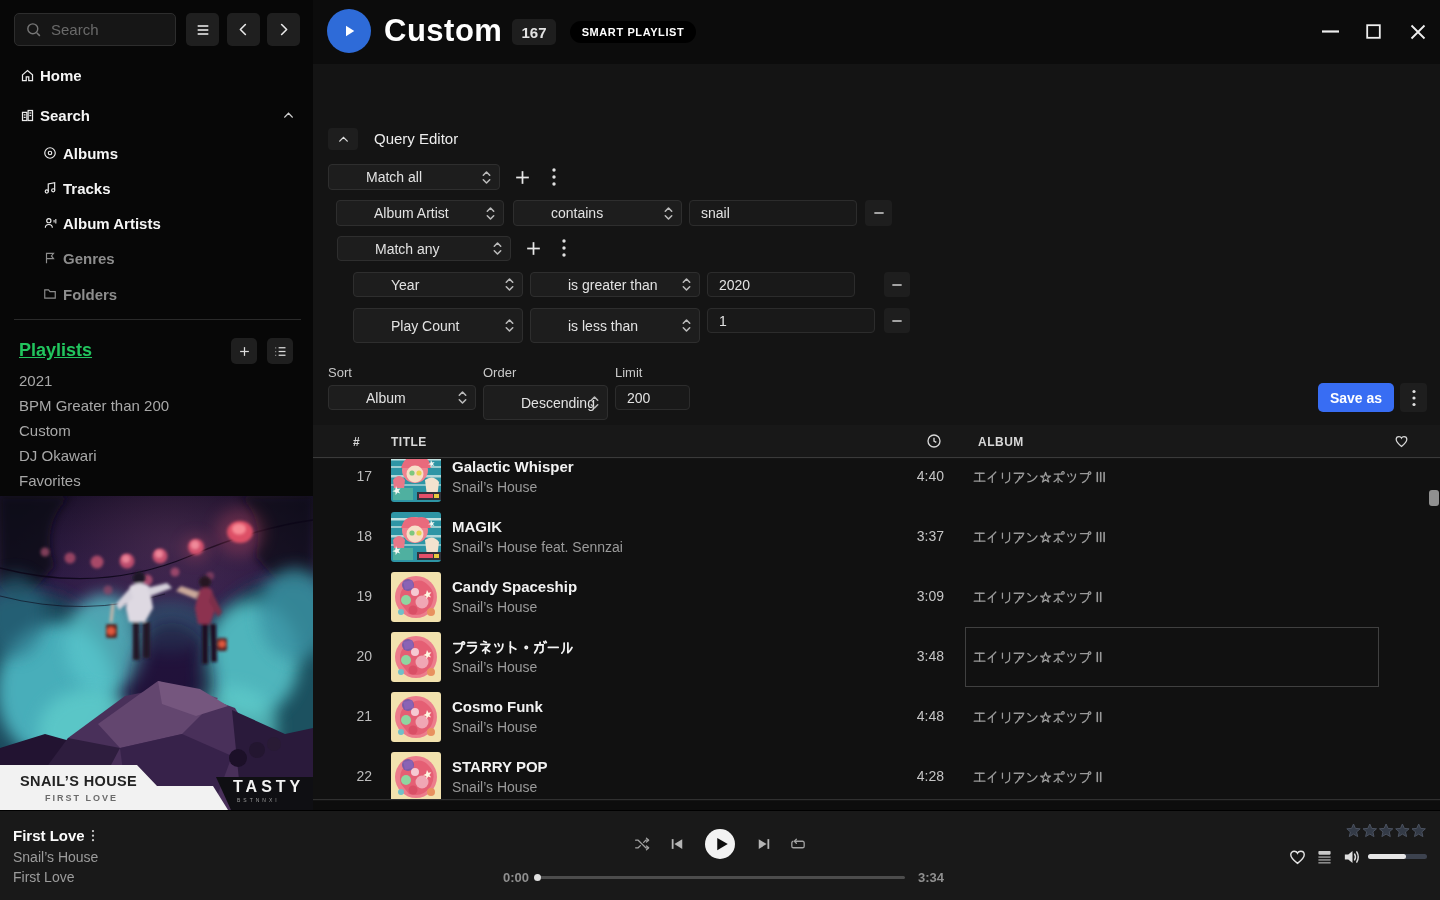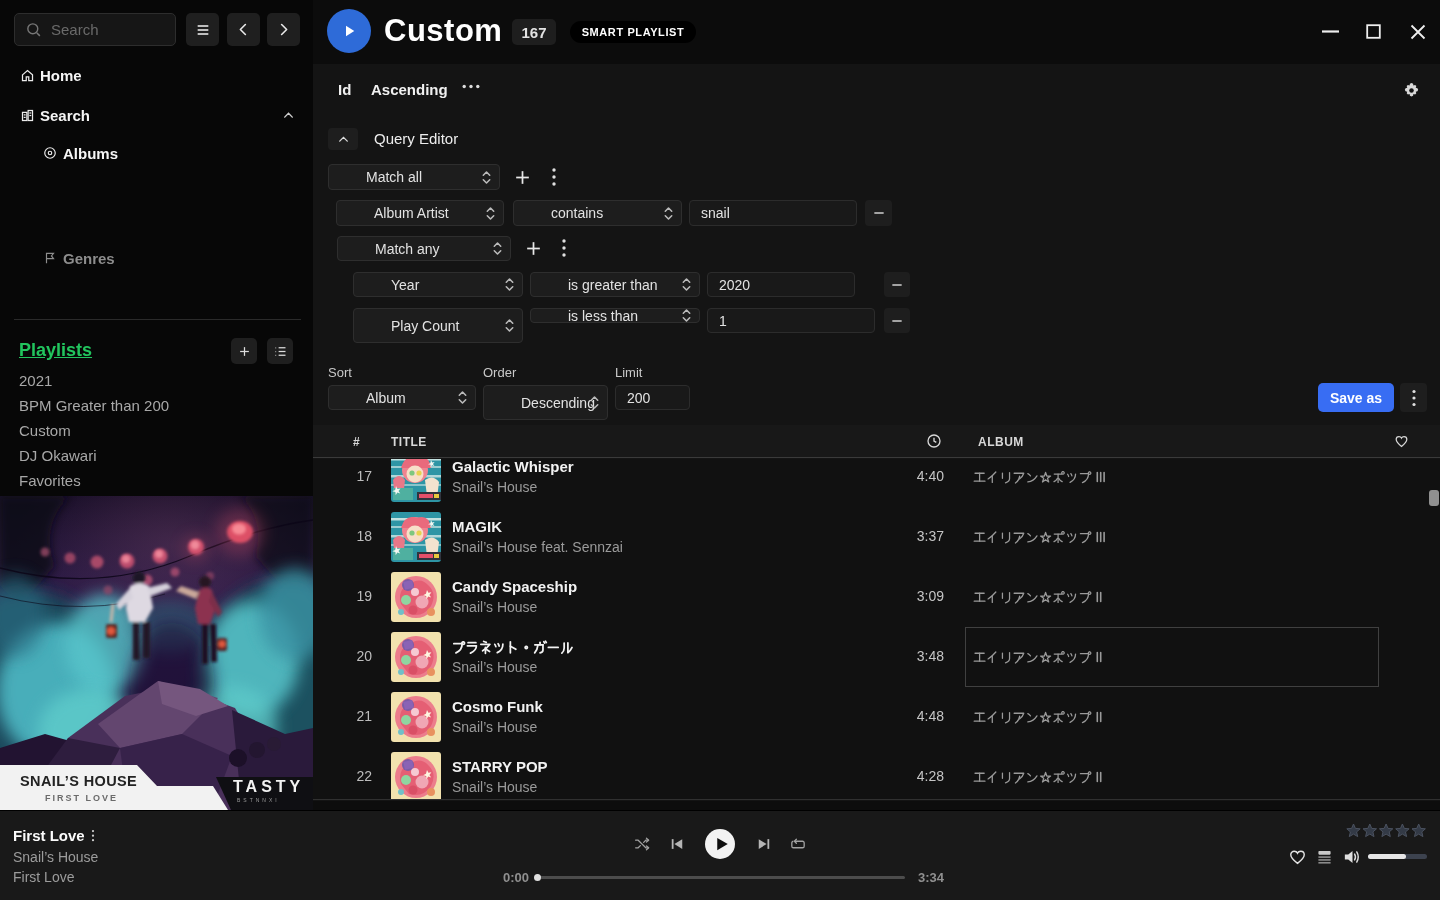--- a/index.html
+++ b/index.html
@@ -76,33 +76,20 @@
     <svg class="winbtn" style="left:1009px; top:30px" width="17" height="4" viewBox="0 0 17 4">
         <line x1="0" y1="1.5" x2="17" y2="1.5" stroke="#eee" stroke-width="2.2"></line>
       </svg>
     <svg class="winbtn" style="left:1053px" width="15" height="15" viewBox="0 0 15 15">
         <rect x="1.2" y="1.2" width="12.6" height="12.6" fill="none" stroke="#eee" stroke-width="1.8"></rect>
       </svg>
     <svg class="winbtn" style="left:1097px" width="16" height="16" viewBox="0 0 16 16">
         <path d="M1.5 1.5 L14.5 14.5 M14.5 1.5 L1.5 14.5" stroke="#eee" stroke-width="1.8"></path>
       </svg>
   </div>
-  <div id="toolbar">
-    <span style="position:absolute; left:25px; top:17px; font-size:15px; font-weight:700; color:#f0f0f0;">Id</span>
-    <span style="position:absolute; left:58px; top:17px; font-size:15px; font-weight:700; color:#f0f0f0;">Ascending</span>
-    <svg style="position:absolute; left:149px; top:20px" width="18" height="5" viewBox="0 0 18 5" fill="#dcdcdc">
-        <circle cx="2.2" cy="2.5" r="1.7"></circle>
-        <circle cx="9" cy="2.5" r="1.7"></circle>
-        <circle cx="15.8" cy="2.5" r="1.7"></circle>
-      </svg>
-    <svg style="position:absolute; left:1090px; top:18px" width="17" height="17" viewBox="0 0 24 24" fill="#d9d9d9">
-        <path d="M12 1.5 l2.2 1 .5 2.4 2.4-.8 1.7 1.7-.8 2.4 2.4.5 1 2.2-1 2.2-2.4.5.8 2.4-1.7 1.7-2.4-.8-.5 2.4-2.2 1-2.2-1-.5-2.4-2.4.8-1.7-1.7.8-2.4-2.4-.5-1-2.2 1-2.2 2.4-.5-.8-2.4 1.7-1.7 2.4.8.5-2.4z"></path>
-        <circle cx="12" cy="12" r="3.2" fill="#141414"></circle>
-      </svg>
-  </div>
   <div id="sidebar">
     <div id="search">
       <svg class="ph" style="margin-left:10px" width="17" height="17" viewBox="0 0 24 24" fill="none" stroke="#777" stroke-width="2">
           <circle cx="11" cy="11" r="7"></circle>
           <line x1="16.5" y1="16.5" x2="21" y2="21"></line>
         </svg>
       <span class="ph">Search</span>
     </div>
     <div class="sbtn" style="left:186px">
       <svg width="16" height="16" viewBox="0 0 24 24" stroke="#e8e8e8" stroke-width="2.4" fill="none">
@@ -142,25 +129,47 @@
           <polyline points="5,15 12,8 19,15"></polyline>
         </svg>
     </div>
     <div class="navrow subrow" style="top:138px">
       <svg class="ico" viewBox="0 0 24 24" fill="none" stroke="#ececec" stroke-width="2">
           <circle cx="12" cy="12" r="9"></circle>
           <circle cx="12" cy="12" r="3"></circle>
         </svg>
       <span class="txt">Albums</span>
     </div>
+    <div class="navrow subrow" style="top:173px">
+      <svg class="ico" viewBox="0 0 24 24" fill="none" stroke="#ececec" stroke-width="2">
+          <path d="M9 18 V5 L20 3 V16"></path>
+          <circle cx="6.5" cy="18" r="2.7"></circle>
+          <circle cx="17.5" cy="16" r="2.7"></circle>
+        </svg>
+      <span class="txt">Tracks</span>
+    </div>
+    <div class="navrow subrow" style="top:208px">
+      <svg class="ico" viewBox="0 0 24 24" fill="none" stroke="#ececec" stroke-width="2">
+          <circle cx="10" cy="8" r="3.6"></circle>
+          <path d="M4 20 C4 15.5 8 14.5 10 14.5 C12 14.5 16 15.5 16 20"></path>
+          <path d="M19 7 v4 M22 5 v8" stroke-width="1.8"></path>
+        </svg>
+      <span class="txt">Album Artists</span>
+    </div>
     <div class="navrow subrow dim" style="top:243px">
       <svg class="ico" viewBox="0 0 24 24" fill="none" stroke="#8d8d8d" stroke-width="2">
           <path d="M6 21 V4 H18 L14.5 8.5 L18 13 H6"></path>
         </svg>
       <span class="txt">Genres</span>
+    </div>
+    <div class="navrow subrow dim" style="top:279px">
+      <svg class="ico" viewBox="0 0 24 24" fill="none" stroke="#8d8d8d" stroke-width="2">
+          <path d="M3 7 V19 H21 V8 H12 L9.5 5 H3 Z"></path>
+        </svg>
+      <span class="txt">Folders</span>
     </div>
 
     <div style="position:absolute; left:14px; top:319px; width:287px; height:1px; background:#2a2a2a"></div>
 
     <div style="position:absolute; left:19px; top:340px; font-size:18px; font-weight:700; color:#22c55e;text-decoration:underline;">Playlists</div>
     <div class="sbtn" style="top:338px; left:231px; width:26px; height:26px;">
       <svg width="15" height="15" viewBox="0 0 24 24" stroke="#ddd" stroke-width="2" fill="none">
           <line x1="12" y1="5" x2="12" y2="19"></line>
           <line x1="5" y1="12" x2="19" y2="12"></line>
         </svg>
@@ -377,21 +386,21 @@
         </svg>
     </div>
 
     <div class="sel" style="left:353px; top:308px; width:170px; height:35px;">
         <span class="lab">Play Count</span>
       <svg width="11" height="15" viewBox="0 0 12 16" stroke="#bbb" stroke-width="1.7" fill="none" stroke-linecap="round" stroke-linejoin="round">
           <polyline points="2.5,5.5 6,2 9.5,5.5"></polyline>
           <polyline points="2.5,10.5 6,14 9.5,10.5"></polyline>
         </svg>
     </div>
-    <div class="sel" style="left:530px; top:308px; width:170px; height:15px;">
+    <div class="sel" style="left:530px; top:308px; width:170px; height:35px;">
         <span class="lab">is less than</span>
       <svg width="11" height="15" viewBox="0 0 12 16" stroke="#bbb" stroke-width="1.7" fill="none" stroke-linecap="round" stroke-linejoin="round">
           <polyline points="2.5,5.5 6,2 9.5,5.5"></polyline>
           <polyline points="2.5,10.5 6,14 9.5,10.5"></polyline>
         </svg>
     </div>
     <div class="inp" style="left:707px; top:308px; width:168px; height:25px;">
         <span class="lab">1</span>
       </div>
     <div class="mini" style="left:884px; top:308px; width:26px; height:25px;">

